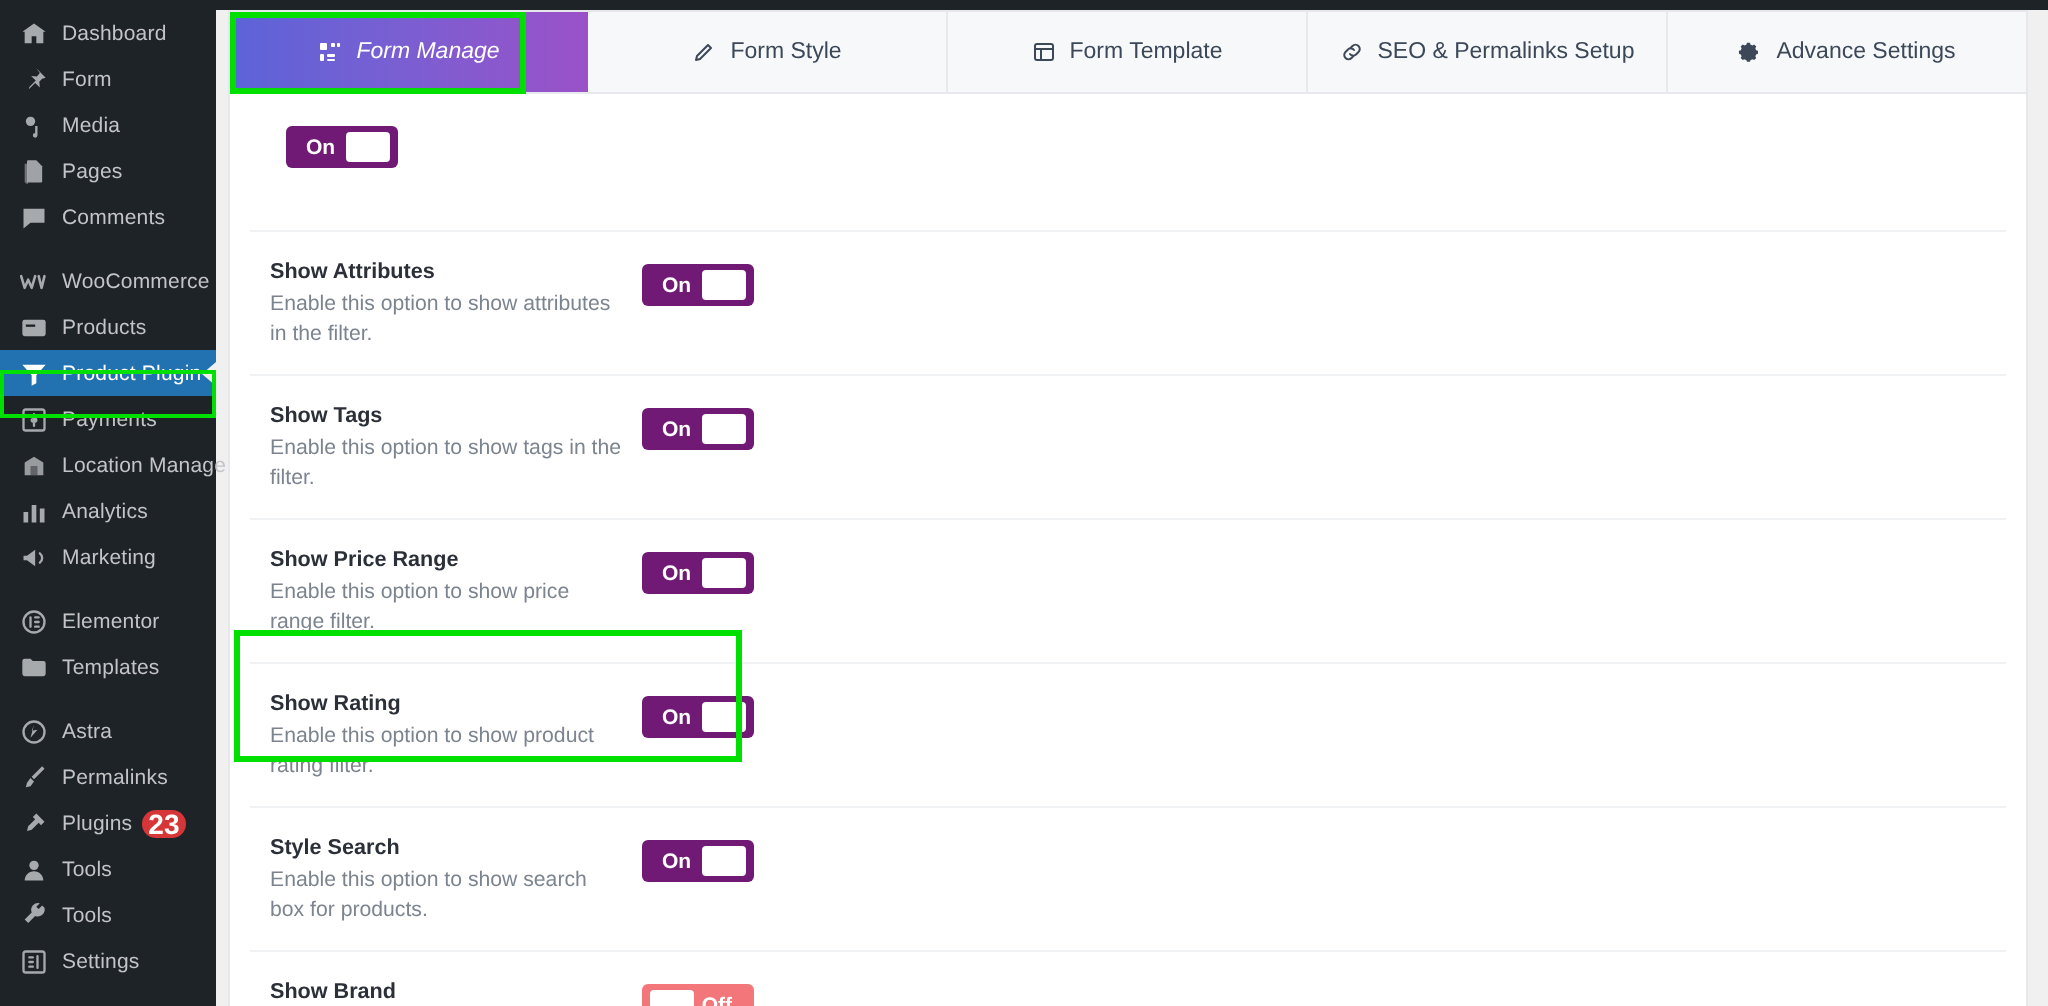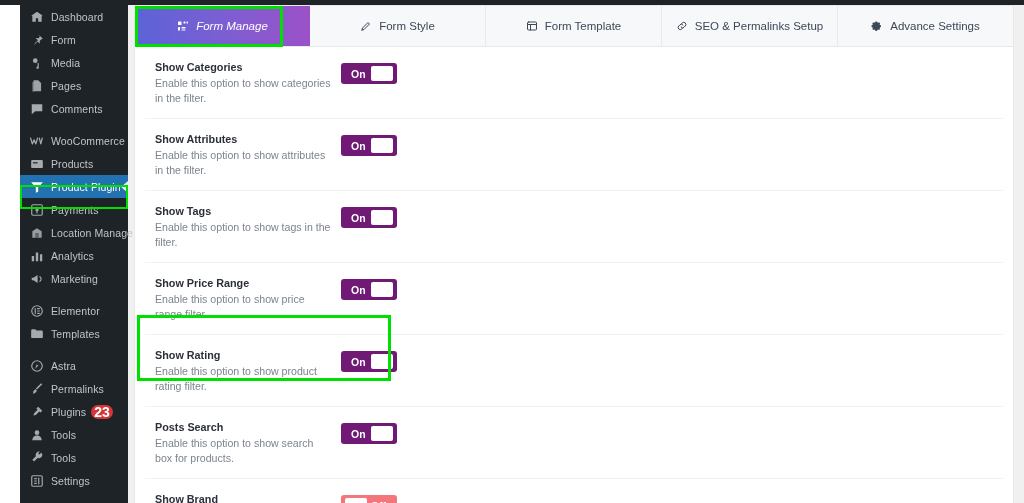--- a/index.html
+++ b/index.html
@@ -3,21 +3,21 @@
 <meta charset="utf-8">
 <style>
   * { box-sizing: border-box; margin: 0; padding: 0; }
   html, body {
     width: 1024px; height: 503px;
     overflow: hidden;
     background: #ffffff;
     font-family: "Liberation Sans", sans-serif;
     -webkit-font-smoothing: antialiased;
   }
-  #app { position: relative; width: 1024px; height: 503px; display: flex; padding-left: 20px; }
+  #app { position: relative; width: 1024px; height: 503px; display: flex; }
 
   
   .admin-strip {
     position: absolute; left: 0; top: 0; width: 1024px; height: 5px;
     background: #1d2327; z-index: 40;
   }
 
   
   .sidebar {
     width: 108px; height: 503px;
@@ -429,24 +429,20 @@
               </span>
               <span>Advance Settings</span>
             </div>
           </div>
         <div class="hl-tab"></div>
       </div>
 
       <div class="rows">
         <div id="row-list">
             <div class="row">
-              <div class="row-text">
-                <div class="row-title">Show Categories</div>
-                <div class="row-desc">Enable this option to show categories in the filter.</div>
-              </div>
               <div class="row-control"><div class="toggle on">
                   <span class="tlabel">On</span>
                   <span class="knob"></span>
                 </div></div>
             </div>
             <div class="row">
               <div class="row-text">
                 <div class="row-title">Show Attributes</div>
                 <div class="row-desc">Enable this option to show attributes in the filter.</div>
               </div>
@@ -480,21 +476,21 @@
                 <div class="row-title">Show Rating</div>
                 <div class="row-desc">Enable this option to show product rating filter.</div>
               </div>
               <div class="row-control"><div class="toggle on">
                   <span class="tlabel">On</span>
                   <span class="knob"></span>
                 </div></div>
             </div>
             <div class="row">
               <div class="row-text">
-                <div class="row-title">Posts Search</div>
+                <div class="row-title">Style Search</div>
                 <div class="row-desc">Enable this option to show search box for products.</div>
               </div>
               <div class="row-control"><div class="toggle on">
                   <span class="tlabel">On</span>
                   <span class="knob"></span>
                 </div></div>
             </div>
             <div class="row">
               <div class="row-text">
                 <div class="row-title">Show Brand</div>

